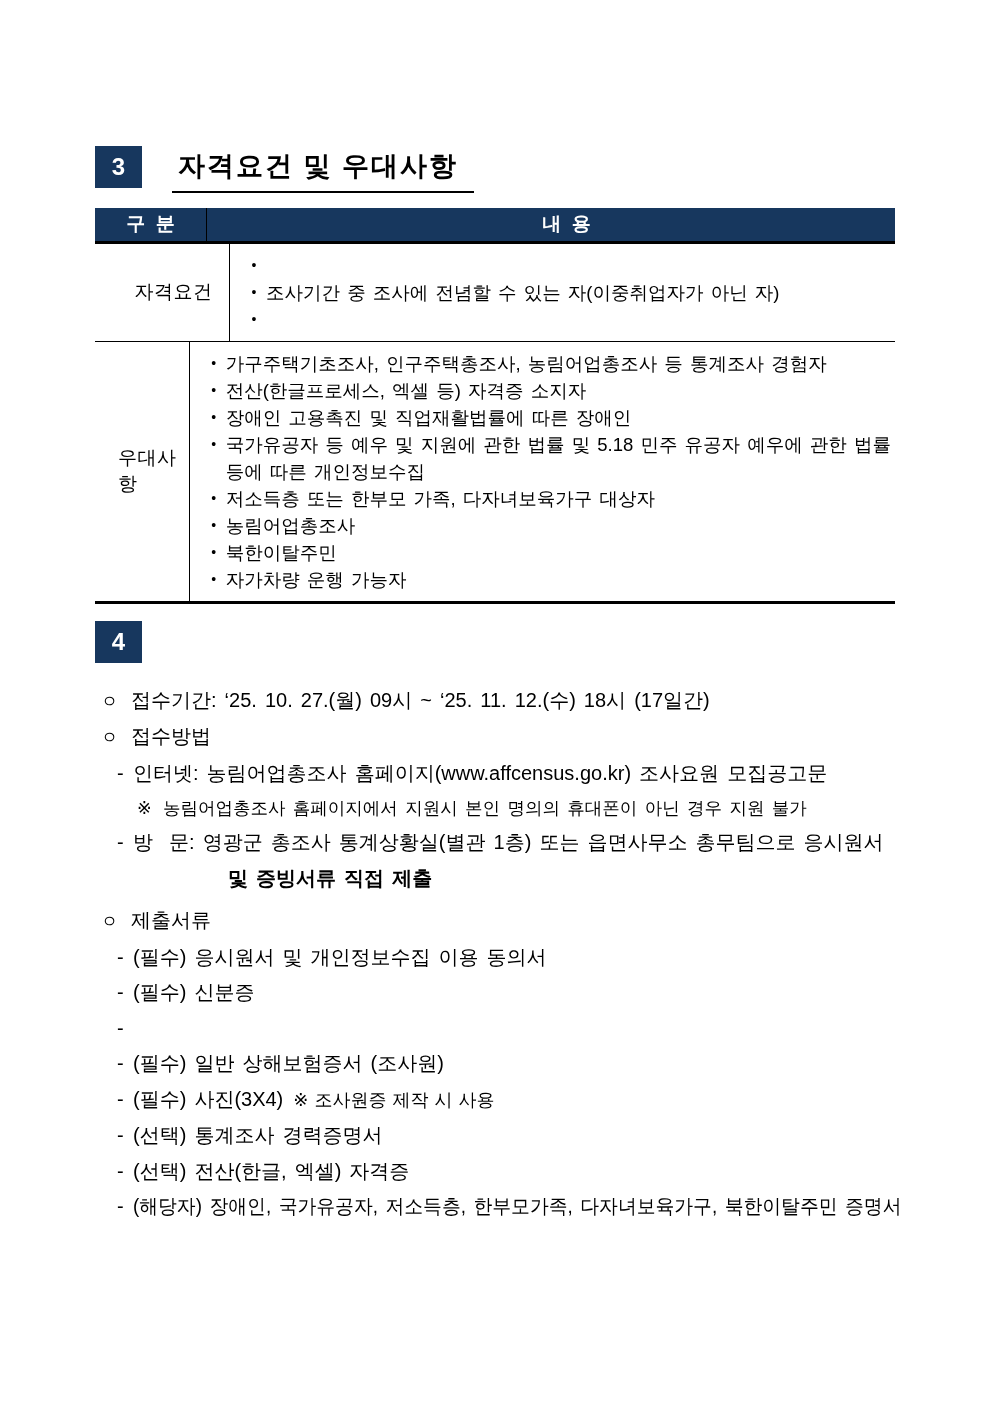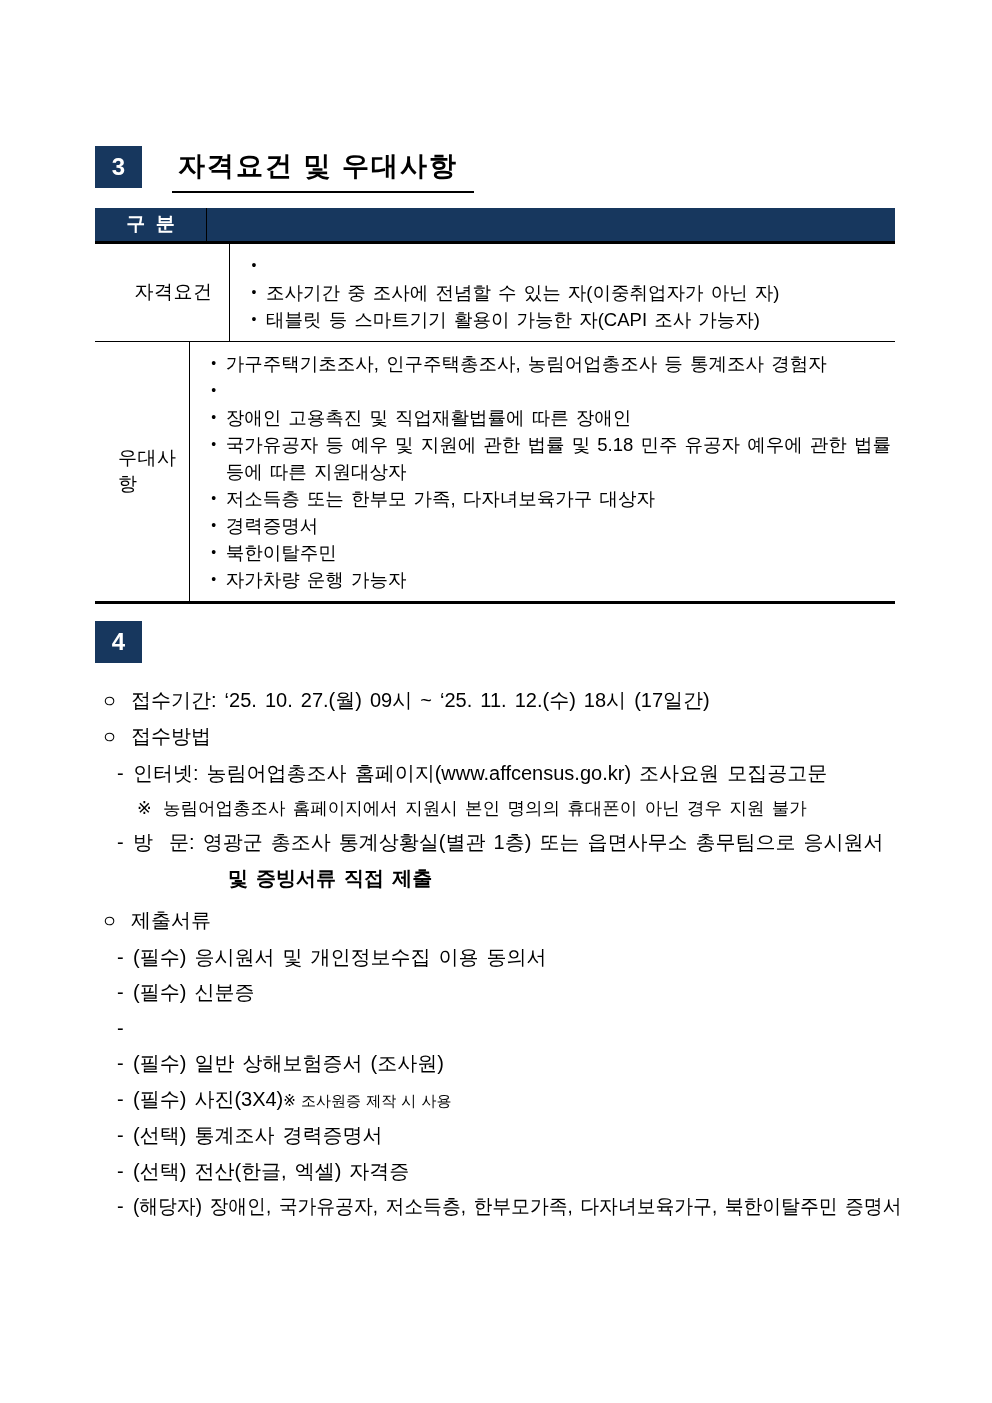--- a/index.html
+++ b/index.html
@@ -82,62 +82,63 @@
   .line .mk { flex: 0 0 auto; }
   .l-o        { padding-left: 6px; }
   .l-o .mk    { width: 30px; font-size: 17px; }
   .l-dash     { padding-left: 22px; }
   .l-dash .mk { width: 16px; }
   .l-wrap1    { padding-left: 168px; }
   .l-wrap2    { padding-left: 133px; font-weight: bold; }
   .l-note     { padding-left: 42px; font-size: 17.5px; line-height: 34px; }
   .l-note .mk { width: 26px; }
   .gap-before { margin-top: 7px; }
-  .small-note { font-size: 15px; word-spacing:1px; }
+  .small-note { font-size: 18px; margin-left: 10px; word-spacing:1px; }
   .cond { transform: scaleX(.94); transform-origin: 0 50%; }
 </style>
 </head>
 <body>
 
 <div class="page" style="--navy:#17375e">
   <div class="content">
 
     <div class="sec-head">
       <div class="badge">3</div>
       <div class="sec-title">자격요건 및 우대사항</div>
     </div>
 
     <div class="tbl">
       <div class="tbl-header">
         <div class="th1">구  분</div>
+        <div class="th2">내  용</div>
       </div>
       <div class="dbl-rule"></div>
 
       <div class="tbl-row">
         <div class="row-label">자격요건</div>
         <div class="row-content">
           <ul class="blist">
             <li><span class="blt">•</span></li>
             <li><span class="blt">•</span><span>조사기간 중 조사에 전념할 수 있는 자(이중취업자가 아닌 자)</span></li>
-            <li><span class="blt">•</span><span>태블릿 등 스마트기기 활용이 가능한 자(CAPI 조사 가능자)</span></li>
+            <li><span class="blt">•</span></li>
           </ul>
         </div>
       </div>
 
       <div class="tbl-row last">
         <div class="row-label">우대사항</div>
         <div class="row-content">
           <ul class="blist">
             <li><span class="blt">•</span><span>가구주택기초조사, 인구주택총조사, 농림어업총조사 등 통계조사 경험자</span></li>
-            <li><span class="blt">•</span></li>
+            <li><span class="blt">•</span><span>전산(한글프로세스, 엑셀 등) 자격증 소지자</span></li>
             <li><span class="blt">•</span><span>장애인 고용촉진 및 직업재활법률에 따른 장애인</span></li>
             <li><span class="blt">•</span><span>국가유공자 등 예우 및 지원에 관한 법률 및 5.18 민주 유공자 예우에 관한 법률</span></li>
-            <li class="wrap-li"><span>등에 따른 지원대상자</span></li>
+            <li class="wrap-li"><span>등에 따른 개인정보수집</span></li>
             <li><span class="blt">•</span><span>저소득층 또는 한부모 가족, 다자녀보육가구 대상자</span></li>
-            <li><span class="blt">•</span><span>경력증명서</span></li>
+            <li><span class="blt">•</span><span>농림어업총조사</span></li>
             <li><span class="blt">•</span><span>북한이탈주민</span></li>
             <li><span class="blt">•</span><span>자가차량 운행 가능자</span></li>
           </ul>
         </div>
       </div>
     </div>
 
     <div class="sec-head" style="margin-top:17px">
       <div class="badge">4</div>
     </div>

